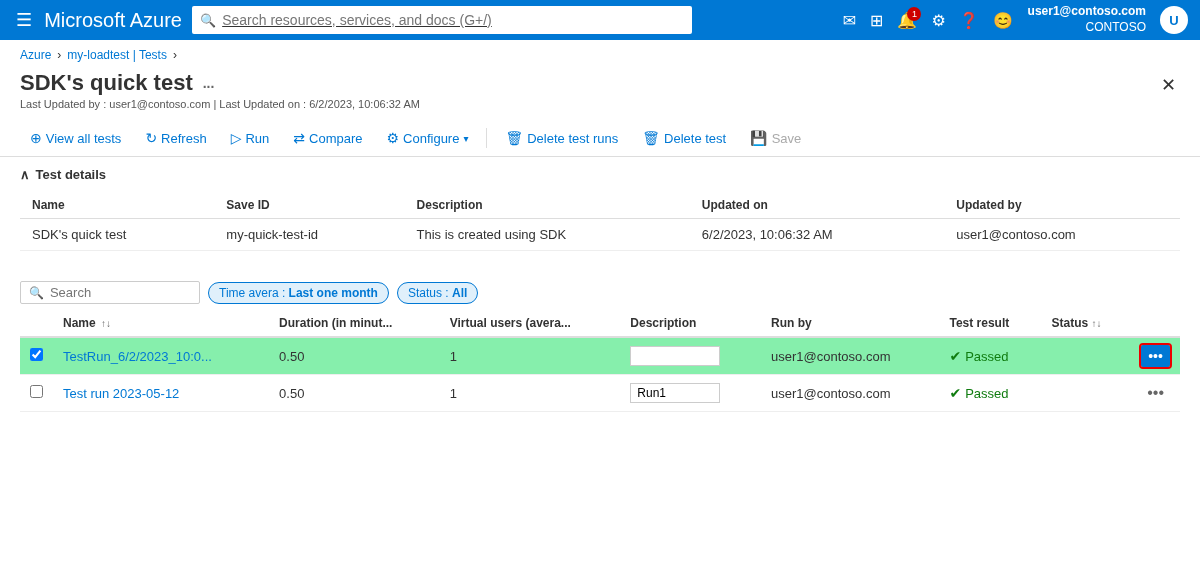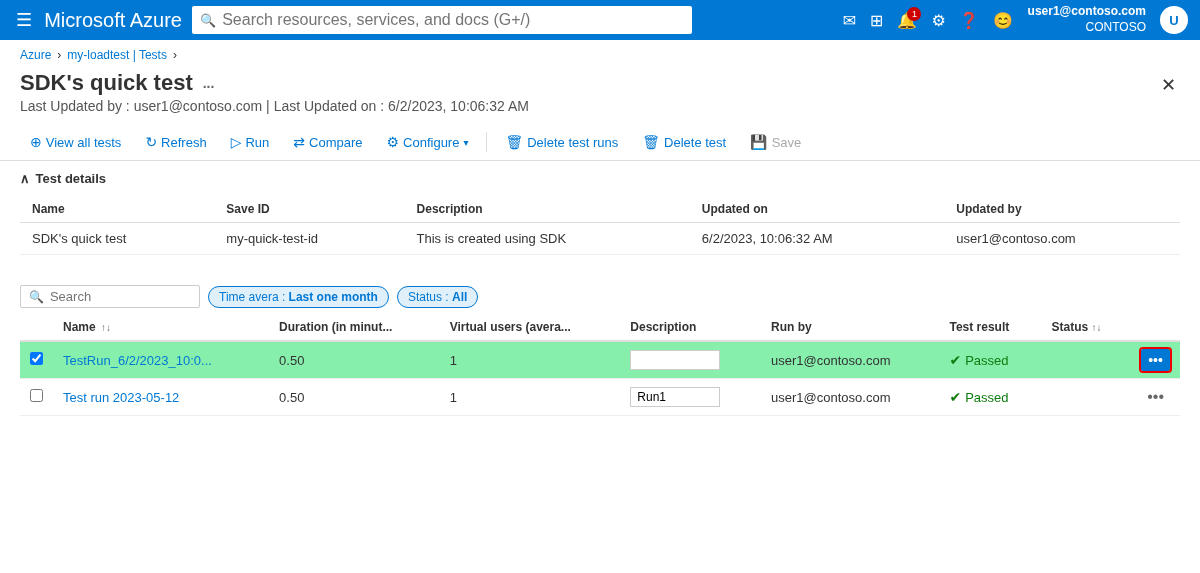--- a/index.html
+++ b/index.html
@@ -24,24 +24,25 @@
       align-items: center;
       background: #fff;
       border-radius: 2px;
       padding: 0 8px;
       height: 28px;
       gap: 6px;
     }
     .top-nav .search-bar input {
       border: none;
       outline: none;
-      font-size: 16px;
+      font-size: 14px;
       color: #333;
       flex: 1;
       background: transparent;
+      text-decoration: underline;
     }
     .top-nav-icons {
       display: flex;
       align-items: center;
       gap: 14px;
       margin-left: auto;
     }
     .top-nav-icons .icon-btn {
       color: #fff;
       font-size: 16px;
@@ -93,21 +94,21 @@
       justify-content: space-between;
     }
     .page-header-left .title {
       font-size: 22px;
       font-weight: 600;
       display: flex;
       align-items: center;
       gap: 10px;
     }
     .page-header-left .subtitle {
-      font-size: 14px;
+      font-size: 11px;
       color: #555;
       margin-top: 2px;
     }
     .close-btn { font-size: 18px; cursor: pointer; color: #333; padding: 4px; }
 
     
     .toolbar {
       padding: 6px 20px;
       display: flex;
       align-items: center;

